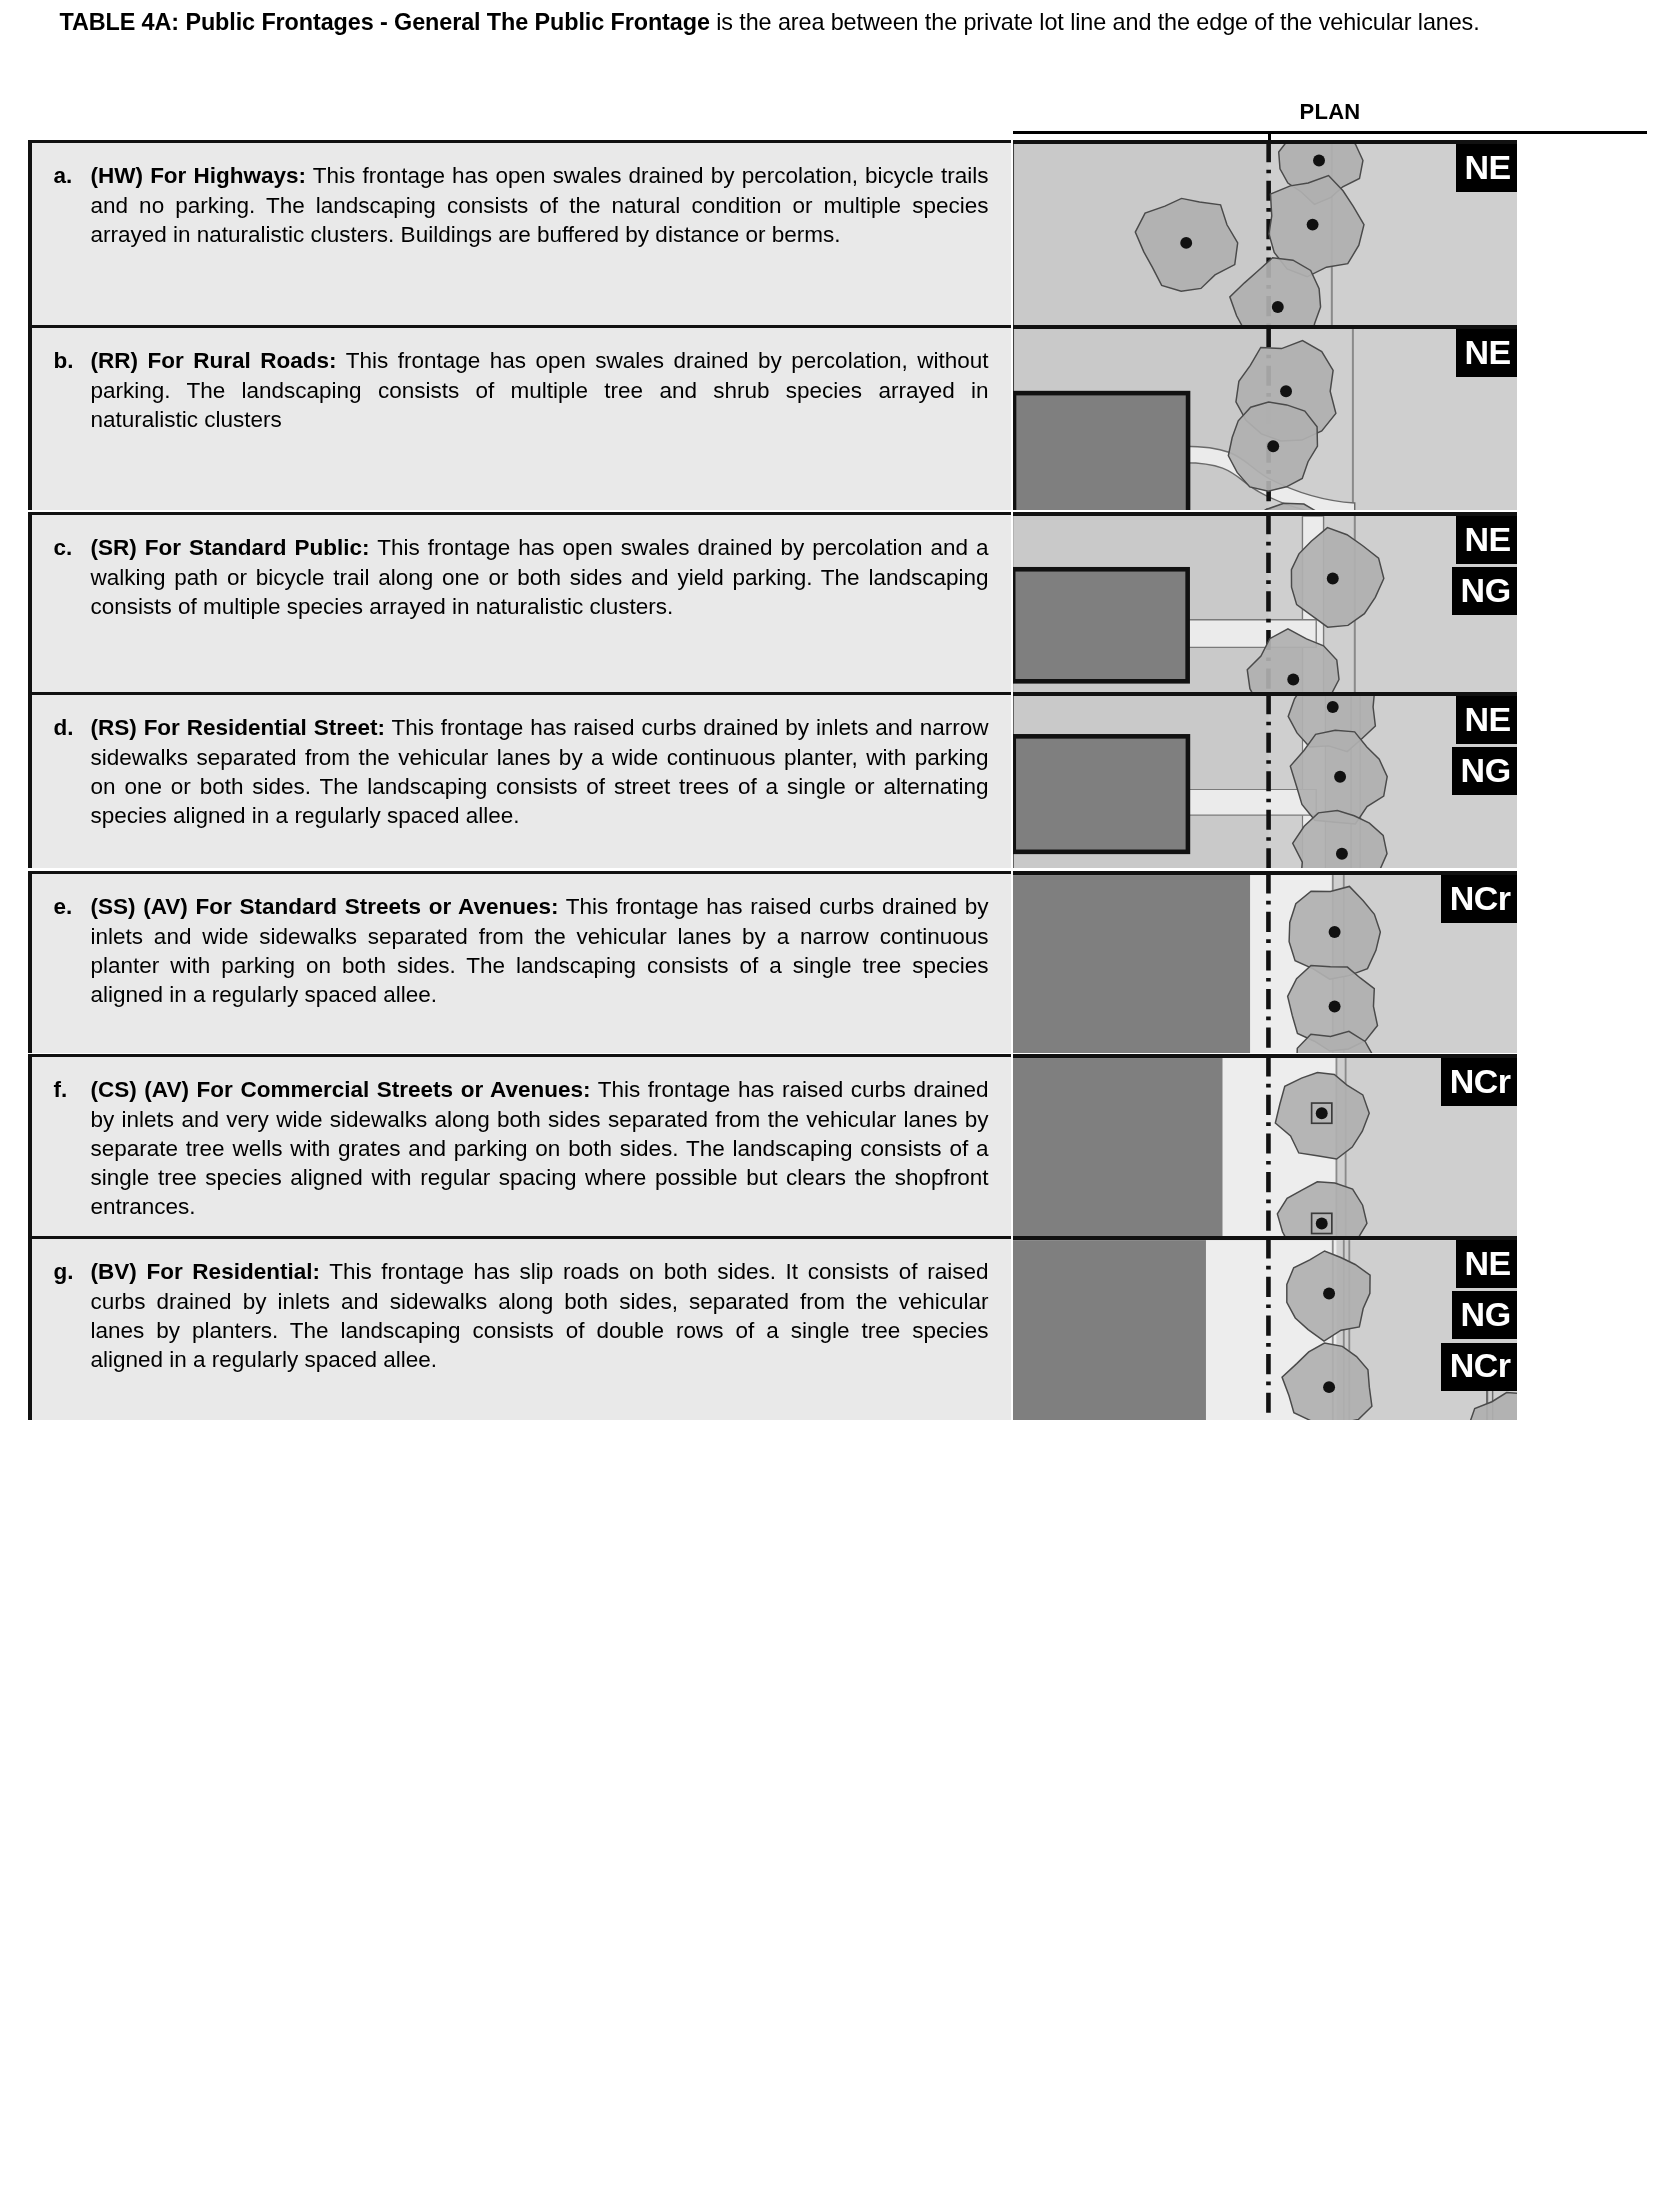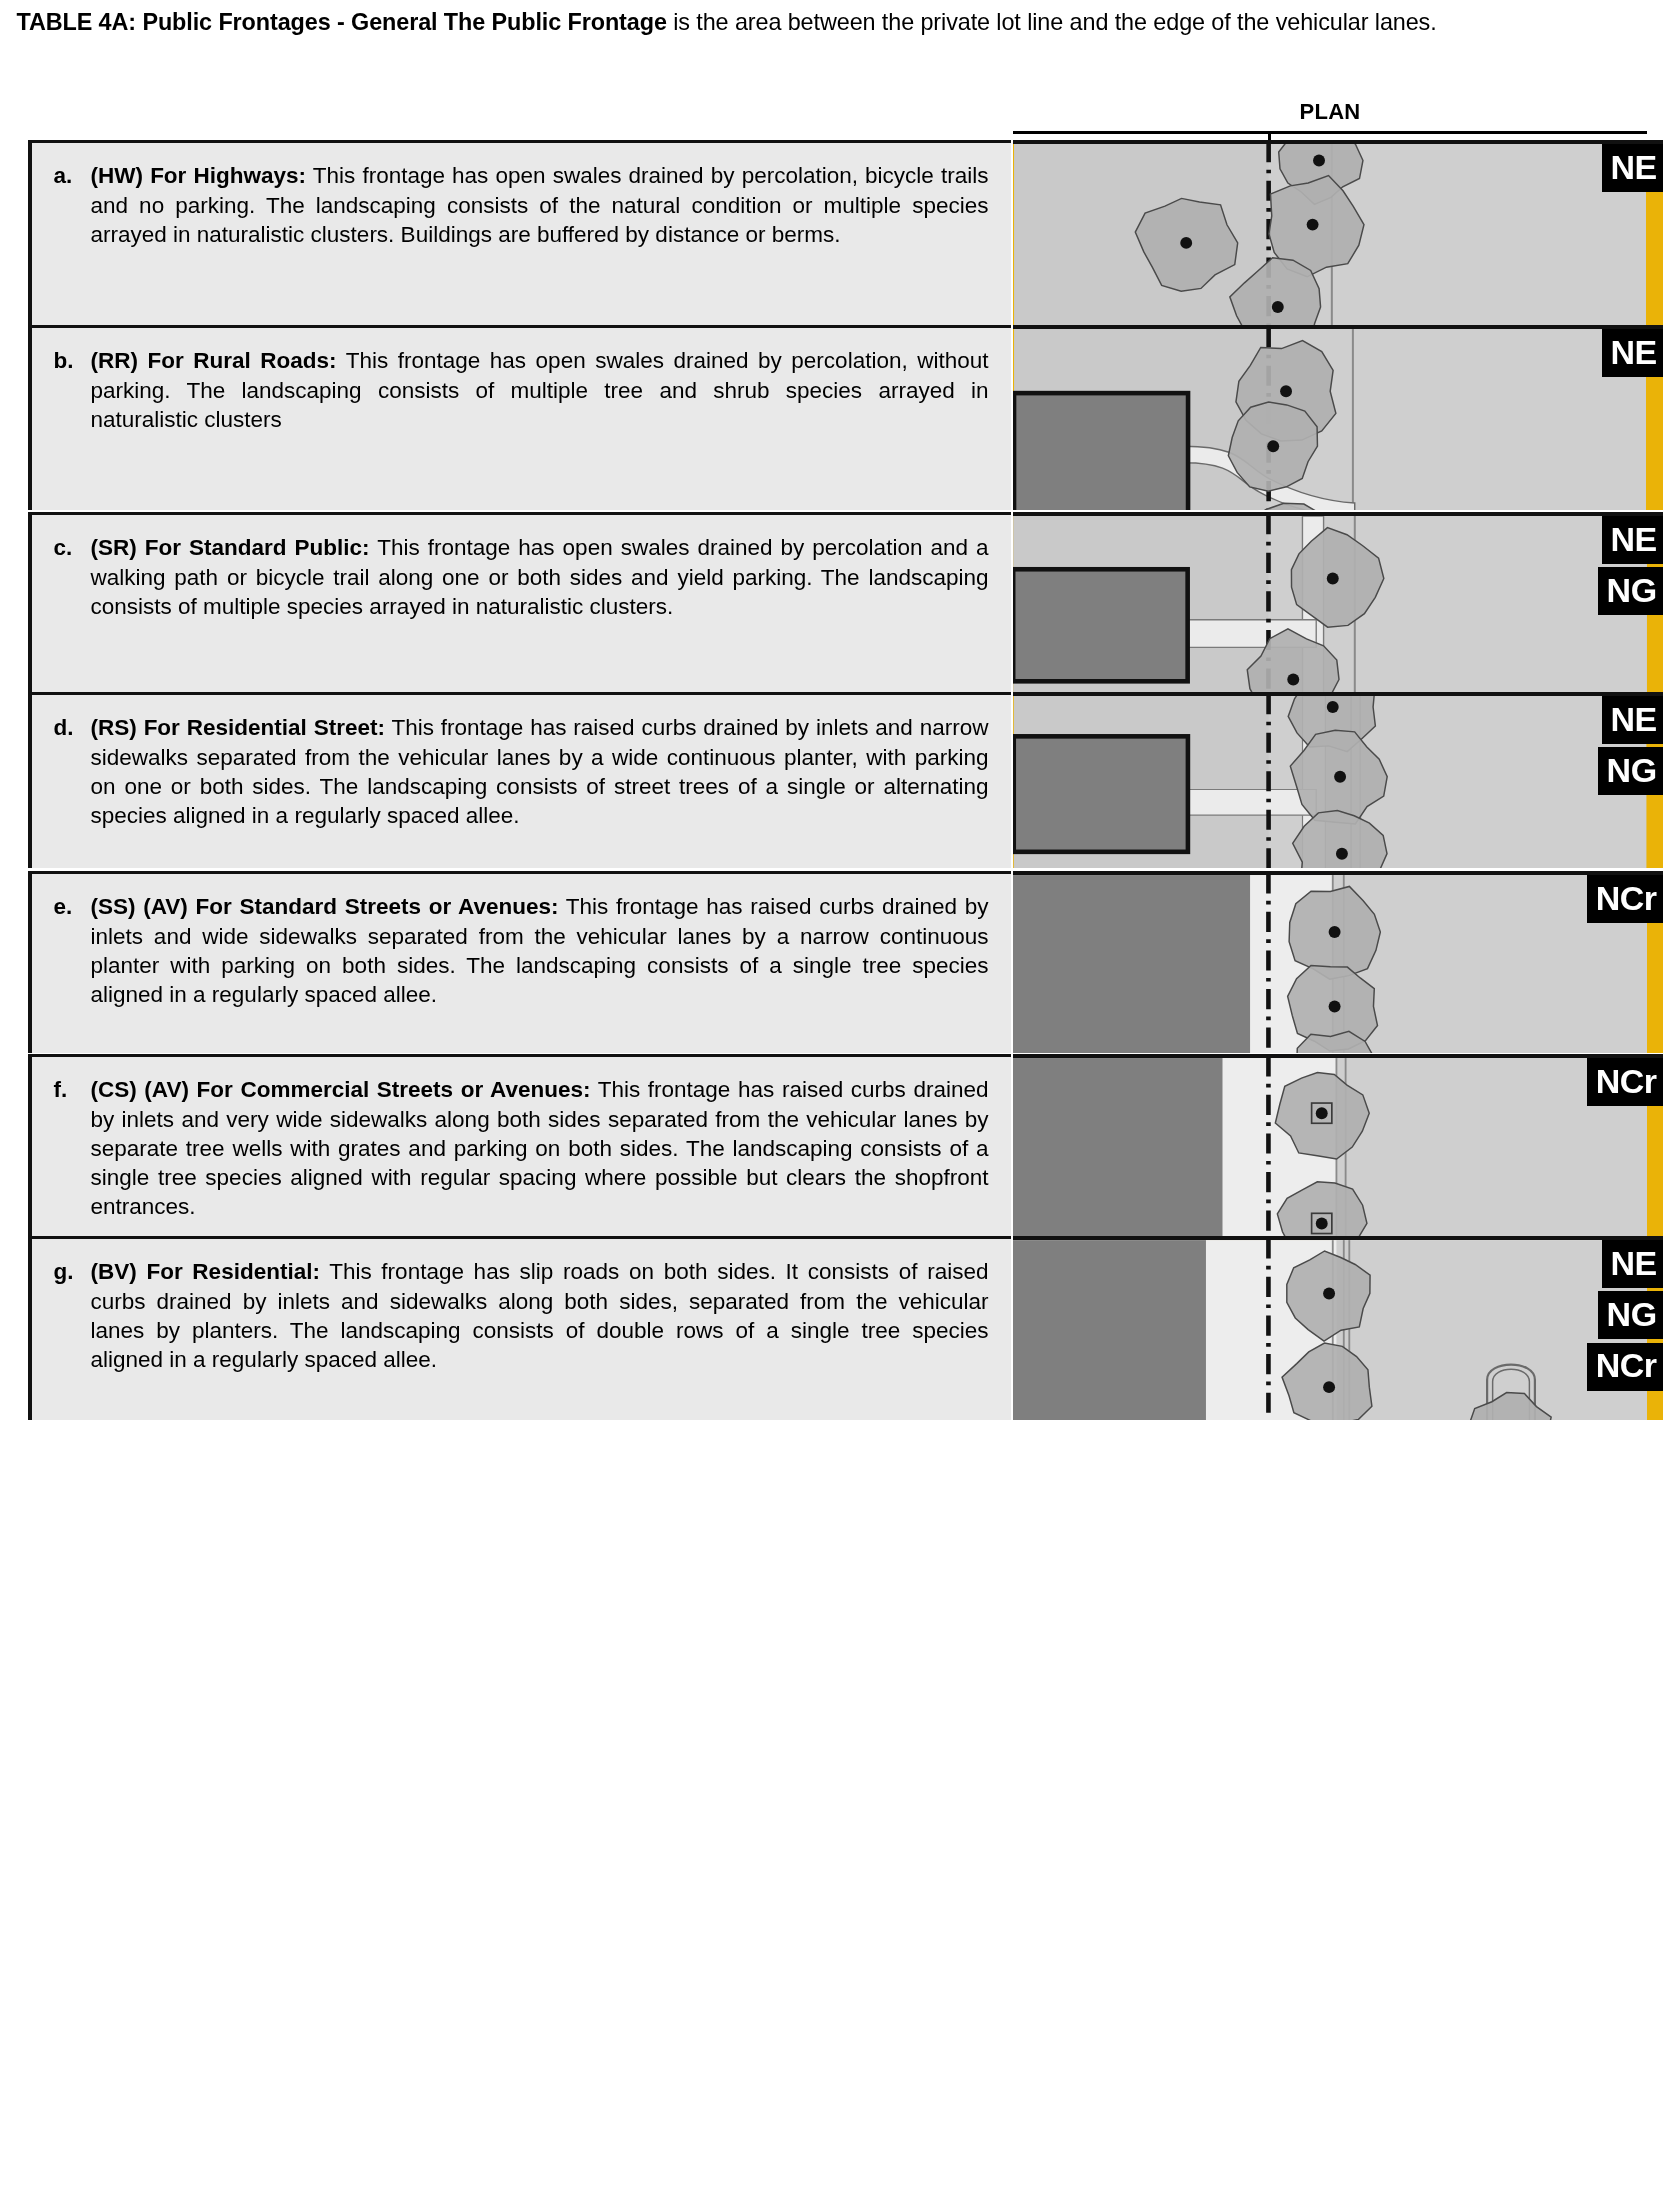--- a/index.html
+++ b/index.html
@@ -20,20 +20,21 @@
   .doc-header {
     position: absolute;
     left: 16.5px;
     top: 7.3px;
     width: 1630px;
   }
   .title-line {
     font-size: 23.4px;
     line-height: 1.36;
     letter-spacing: -0.1px;
+    margin-left: 43px;
   }
   .title-strong {
     font-weight: bold;
   }
   .subtitle-line {
     font-size: 23.4px;
     line-height: 1.36;
     margin-top: 4.6px;
   }
 
@@ -150,22 +151,22 @@
   }
   .desc-text b {
     font-weight: bold;
   }
 
   
   .plan-cell {
     position: absolute;
     left: 1013px;
     top: 0;
-    width: 650px;
-    background: #eab308;
+    width: 504px;
+    background: #404040;
     border-top: 4.6px solid #111;
     box-sizing: border-box;
     overflow: hidden;
   }
   .plan-cell svg {
     display: block;
   }
 
   
   .badge-stack {

